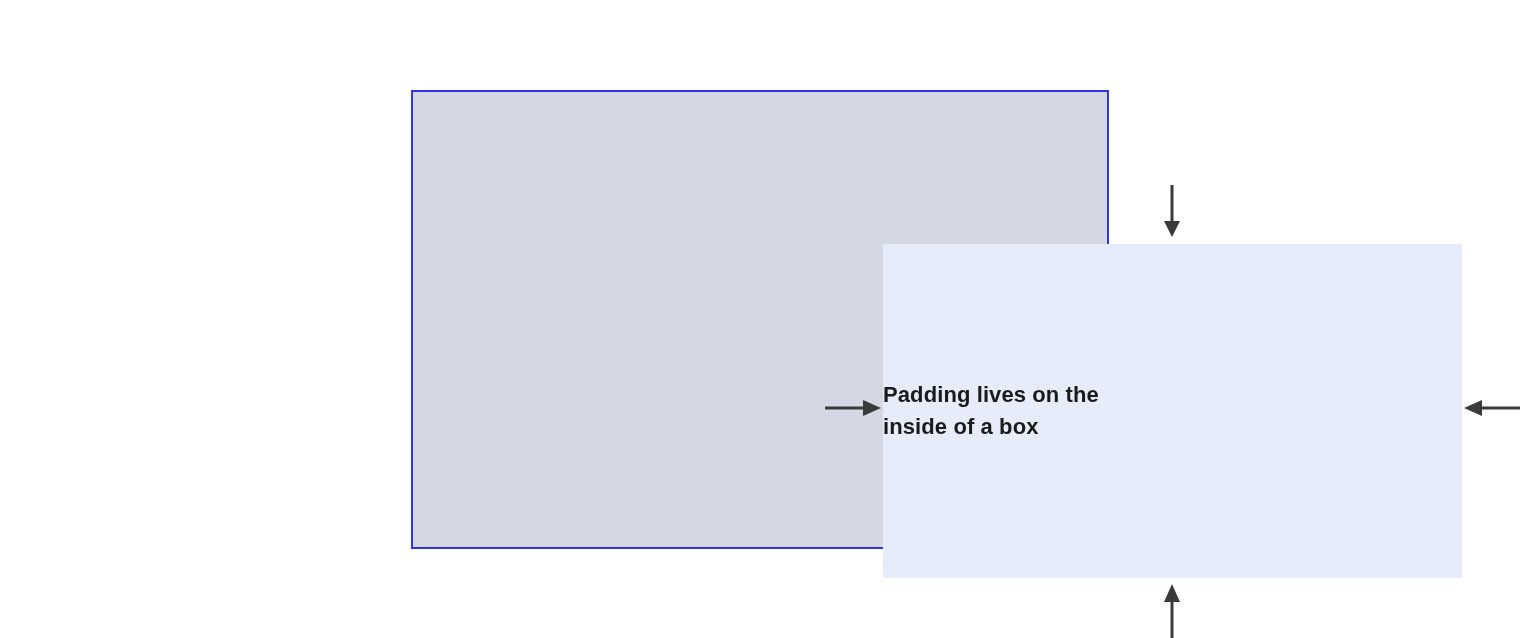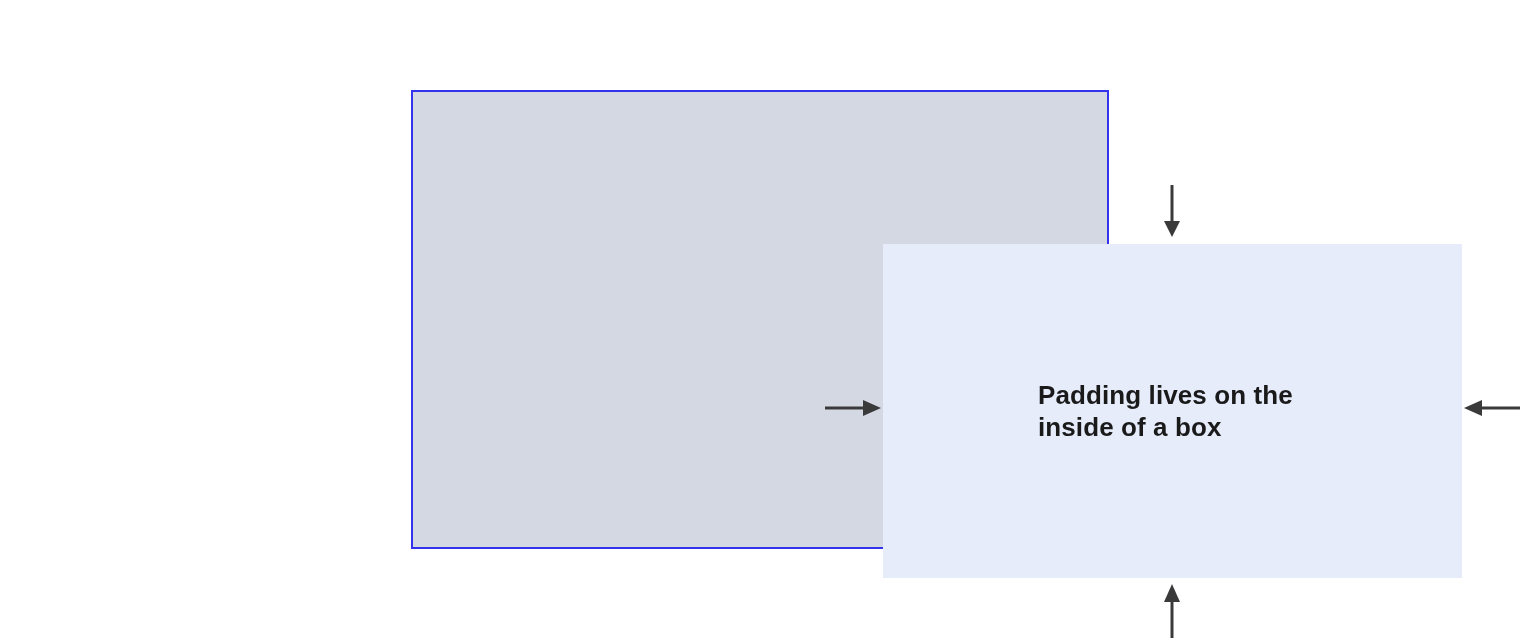--- a/index.html
+++ b/index.html
@@ -45,23 +45,22 @@
     top: 152px;
     width: 579px;
     height: 334px;
     background: #e6ecfa;
     display: flex;
     align-items: center;
   }
 
   #content-label {
     margin: 0;
-    padding-left: 155px;
     color: #1a1a1a;
-    font-size: 26px;
+    font-size: 22px;
     font-weight: bold;
     line-height: 32px;
     letter-spacing: 0.1px;
     white-space: pre-line;
   }
 
   
   .arrow {
     position: absolute;
     overflow: visible;

